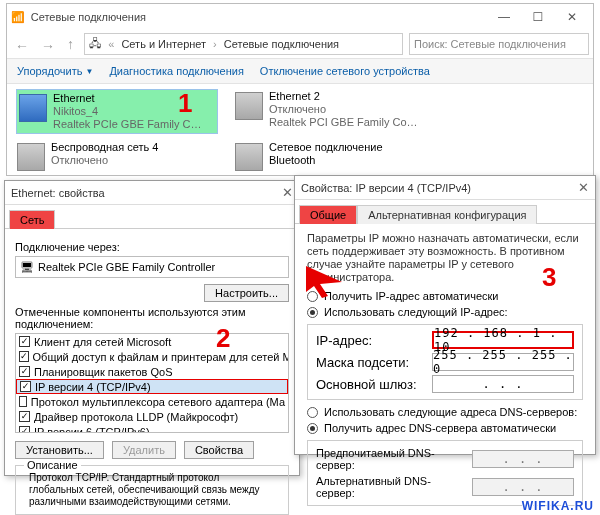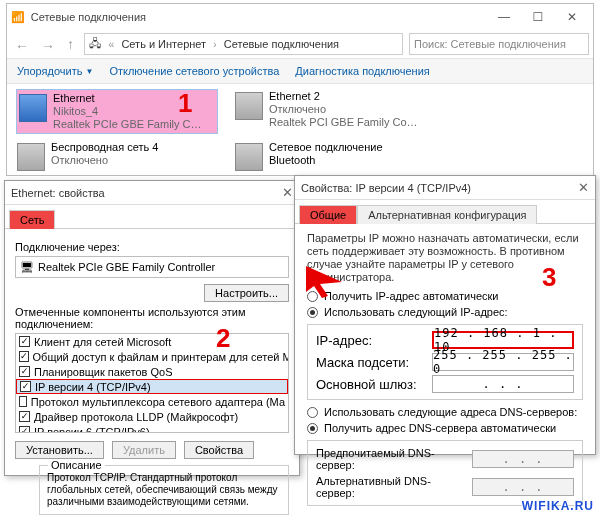--- a/index.html
+++ b/index.html
@@ -63,21 +63,21 @@
   }
   .conn .cicon {
     width:28px; height:28px; background:linear-gradient(#6aa3e8,#2f6bbf);
     border:1px solid #3a6aa8; margin-top:2px;
   }
   .conn .cicon.grey { background:linear-gradient(#d0d0d0,#a8a8a8); border-color:#888;}
   .conn .ctext { display:flex; flex-direction:column; line-height:13px;}
   .conn .cname { color:#000;}
   .conn .cstatus { color:#666;}
   .conn .cadpt { color:#666; white-space:nowrap; overflow:hidden; text-overflow:ellipsis; max-width:160px;}
-  .conn.selected { background:#f9a8d4; outline:1px solid #9ac3ea; padding:2px;}
+  .conn.selected { background:#86efac; outline:1px solid #9ac3ea; padding:2px;}
   .big-num {
     position:absolute; font-weight:bold; font-size:26px; color:#e60000;
     font-family: Arial, sans-serif;
   }
   
   .dialog {
     position:absolute; background:#fff; border:1px solid #9a9a9a;
     box-shadow: 2px 2px 6px rgba(0,0,0,0.25);
   }
   .dialog .dtitlebar {
@@ -116,21 +116,21 @@
     display:flex; align-items:center; height:15px; padding:0 3px; gap:4px;
     white-space:nowrap; overflow:hidden; text-overflow:ellipsis;
   }
   .comp-row .chk {
     width:11px; height:11px; border:1px solid #333; display:flex;
     align-items:center; justify-content:center; font-size:9px; line-height:9px;
     background:#fff;
   }
   .comp-row.sel { background:#cfe3f5; border:1px solid #e60000; }
   .threebtn { display:flex; gap:8px; margin-top:8px; }
-  .desc-group { border:1px solid #ccc; padding:6px 7px; margin-top:6px; position:relative;margin-left:24px;}
+  .desc-group { border:1px solid #ccc; padding:6px 13px; margin-top:6px; position:relative;}
   .desc-group .legend { position:absolute; top:-7px; left:8px; background:#fff; padding:0 3px; font-size:11px;}
   
   .dlg-right { left:294px; top:175px; width:302px; height:280px; }
   .intro { padding:8px 12px 4px 12px; line-height:13px; color:#333;}
   .radio-row { display:flex; align-items:center; gap:6px; padding:2px 12px; }
   .radio {
     width:11px; height:11px; border:1px solid #555; border-radius:50%;
     display:flex; align-items:center; justify-content:center;
   }
   .radio .dot { width:5px; height:5px; border-radius:50%; background:#333;}
@@ -192,22 +192,22 @@
     </div>
     <div class="search">
       <span>Поиск: Сетевые подключения</span>
     </div>
   </div>
   <div class="toolbar">
     <span class="titem">
       <span>Упорядочить</span>
         <span class="caret">▼</span>
     </span>
+    <span class="titem">Диагностика подключения</span>
     <span class="titem">Отключение сетевого устройства</span>
-    <span class="titem">Диагностика подключения</span>
   </div>
   <div class="conn-area">
     <div class="conn selected">
       <div class="cicon"></div>
       <div class="ctext">
         <span class="cname">Ethernet</span>
         <span class="cstatus">Nikitos_4</span>
         <span class="cadpt">Realtek PCIe GBE Family C…</span>
       </div>
     </div>

